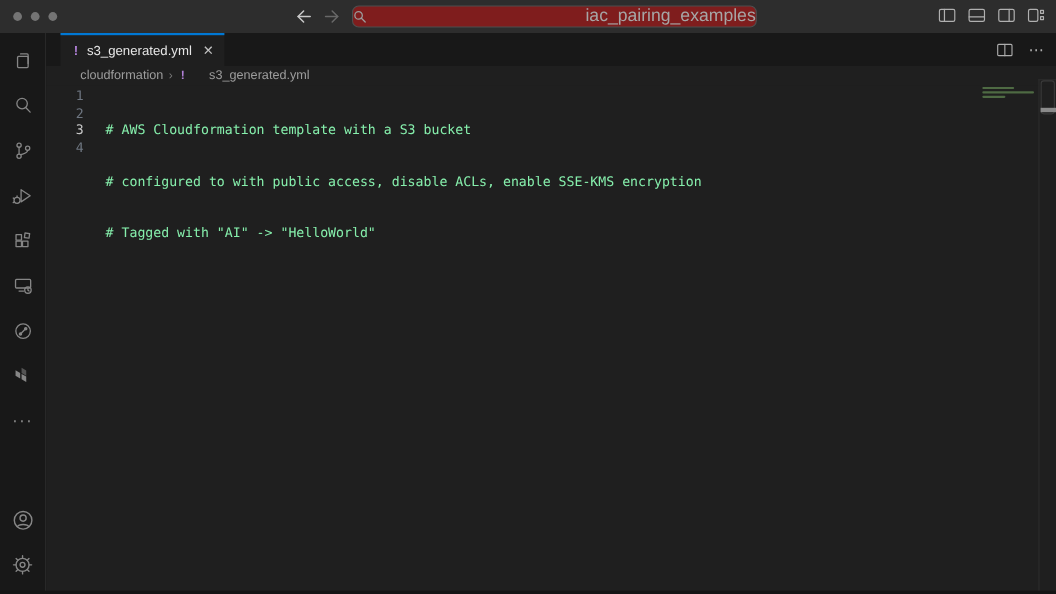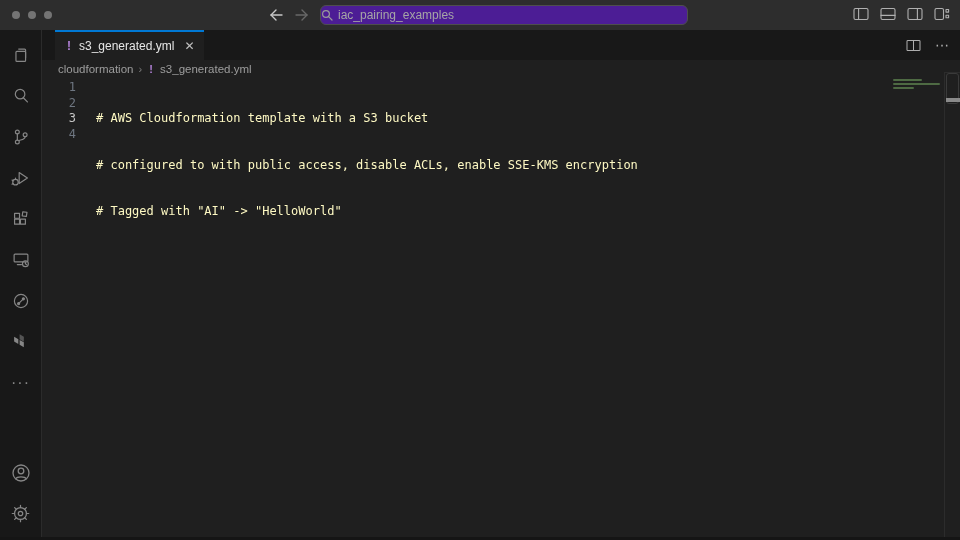--- a/index.html
+++ b/index.html
@@ -8,23 +8,23 @@
   .app { position:relative; width:960px; height:540px; background:#1f1f1f; }
 
   
   .titlebar { position:absolute; top:0; left:0; width:960px; height:30px;
               background:#2d2d2d; }
   .traffic { position:absolute; left:12px; top:11px; display:flex; gap:8px; }
   .traffic span { width:8px; height:8px; border-radius:50%; background:#747474; display:block; }
   .nav-arrows { position:absolute; left:268px; top:4px; display:flex; gap:10px; }
   .nav-arrows svg { display:block; }
   .command-center { position:absolute; left:320px; top:5px; width:368px; height:20px;
-                    background:#4c1d95; border:1px solid #4e4e4e; border-radius:6px;
-                    display:flex; align-items:center; justify-content:flex-start; gap:5px;
-                    color:#a6a6a6; font-size:12px; }
+                    background:#7f1d1d; border:1px solid #4e4e4e; border-radius:6px;
+                    display:flex; align-items:center; justify-content:space-between; gap:5px;
+                    color:#a6a6a6; font-size:16px; }
   .layout-controls { position:absolute; right:10px; top:7px; display:flex; gap:11px; align-items:center; }
 
   
   .main { position:absolute; top:30px; left:0; right:0; bottom:0; display:flex; }
 
   .activitybar { width:42px; background:#181818; border-right:1px solid #2b2b2b;
                  display:flex; flex-direction:column; align-items:center; }
   .ab-item { width:42px; height:41px; display:flex; align-items:center; justify-content:center;
              color:#868686; cursor:pointer; }
   .ab-item:first-child { margin-top:4px; }
@@ -40,33 +40,33 @@
   .yaml-bang { color:#b180d7; font-weight:bold; font-size:12px; width:8px; text-align:center; }
   .tab-label { color:#e6e6e6; font-size:12px; white-space:nowrap; }
   .tab-close { color:#c2c2c2; font-size:12px; margin-left:4px; cursor:pointer; }
   .tab-actions { position:absolute; right:10px; top:0; height:30px; display:flex; align-items:center; gap:14px;
                  color:#adadad; }
   .tab-more { font-size:14px; letter-spacing:1px; color:#adadad; cursor:pointer; }
 
   
   .breadcrumbs { height:18px; background:#1f1f1f; display:flex; align-items:center;
                  padding-left:16px; gap:5px; font-size:11.5px; color:#9d9d9d; }
-  .crumb { cursor:pointer; }
+  .crumb { cursor:pointer;margin-left:15px; }
   .crumb-sep { color:#7a7a7a; font-size:11px; }
   .breadcrumbs .yaml-bang { font-size:11px; }
 
   
   .editor { flex:1; position:relative; background:#1f1f1f;
             font-family:"DejaVu Sans Mono", monospace; font-size:12px; }
   .gutter { position:absolute; left:0; top:2px; width:34px; text-align:right;
             color:#6e7681; line-height:15.5px; }
   .gutter .ln { height:15.5px; }
   .gutter .ln.active { color:#c6c6c6; }
   .code { position:absolute; left:54px; top:2px; right:80px; line-height:15.5px;
-          color:#fef9c3; white-space:pre; cursor:text; }
+          color:#86efac; white-space:pre; cursor:text; }
   .code .cl { height:15.5px; }
 
   
   .minimap { position:absolute; left:851px; top:1px; width:50px; }
   .minimap .mbar { height:2px; margin-bottom:2px; background:#4e6a43; border-radius:1px; }
 
   
   .ruler { position:absolute; left:902px; top:-6px; bottom:0; width:16px;
            border-left:1px solid #2c2c2c; border-top:1px solid #2c2c2c; }
   .ruler .slider { position:absolute; top:0; left:1px; right:1px; height:31px;

